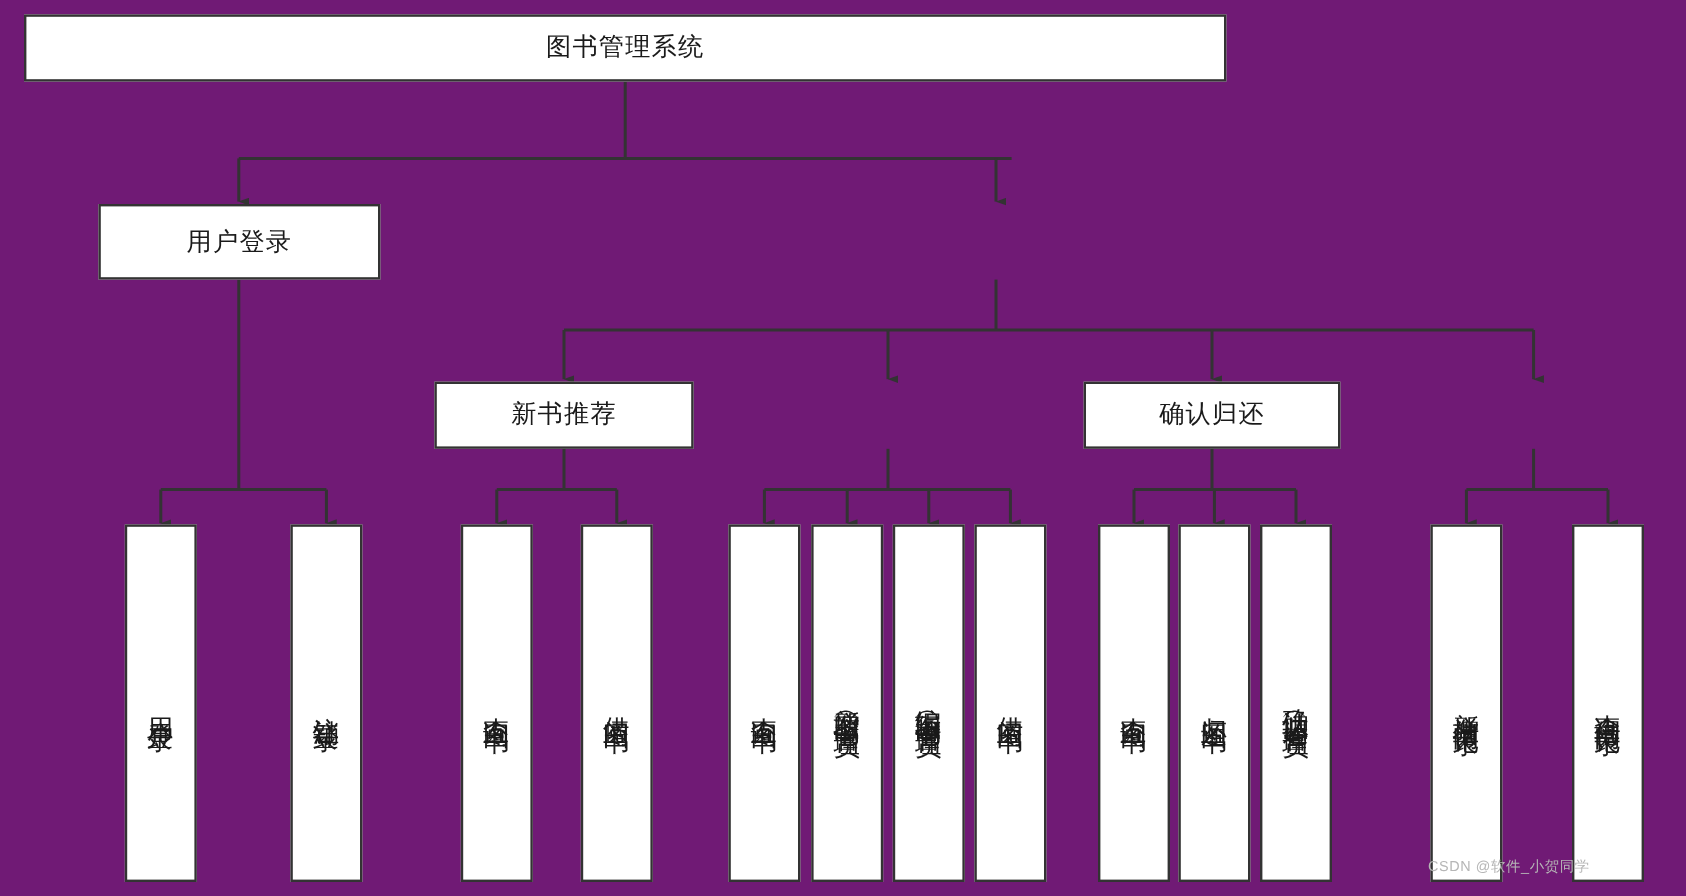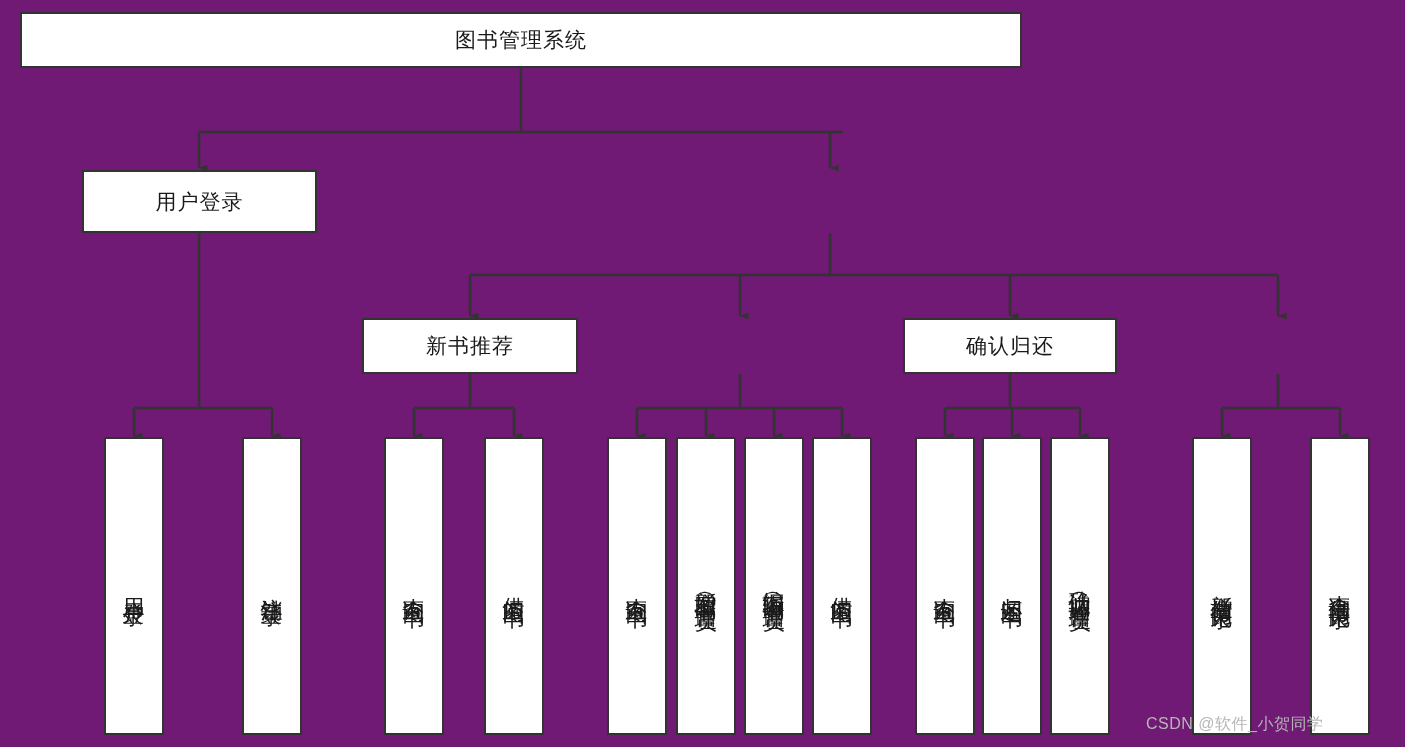--- a/index.html
+++ b/index.html
@@ -49,23 +49,23 @@
     padding: 4px 0;
     text-align: center;
   }
   .node-v .vtext {
     writing-mode: vertical-rl;
     text-orientation: upright;
     display: block;
   }
   #watermark {
     position: absolute;
-    left: 1146px;
+    left: 1190px;
     top: 714px;
-    font-size: 16px;
+    font-size: 12px;
     color: #b6b6b6;
     letter-spacing: 0.5px;
     white-space: nowrap;
     z-index: 3;
   }
 </style>
 </head>
 <body>
 
 <div id="diagram-canvas">

